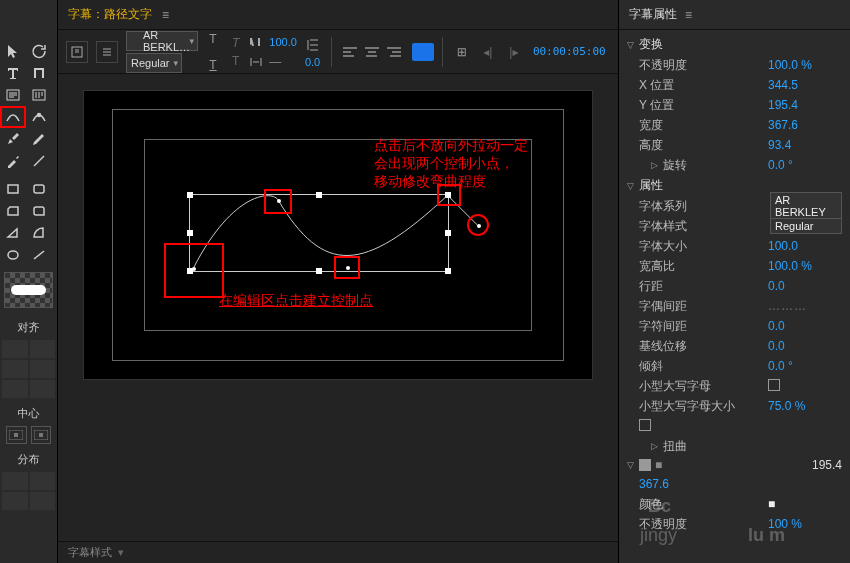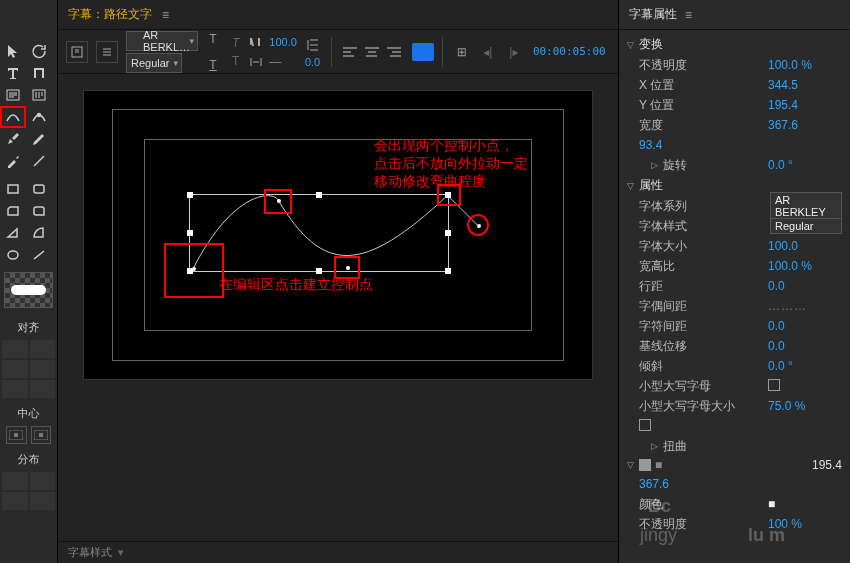--- a/index.html
+++ b/index.html
@@ -353,25 +353,25 @@
         <div class="dot" style="left:363px;top:103px"></div>
         <div class="dot" style="left:393px;top:133px"></div>
 
         <div class="redbox" style="left:80px; top:152px; width:60px; height:55px;"></div>
         <div class="redbox" style="left:180px; top:98px; width:28px; height:25px;"></div>
         <div class="redbox" style="left:250px; top:165px; width:26px; height:23px;"></div>
         <div class="redbox" style="left:353px; top:93px; width:24px; height:22px;"></div>
         <div class="redcirc" style="left:383px; top:123px; width:22px; height:22px;"></div>
 
         <div class="anno" style="left:290px; top:45px;">
+          <div>点击后不放向外拉动一定</div>
           <div>会出现两个控制小点，</div>
-          <div>点击后不放向外拉动一定</div>
           <div>移动修改弯曲程度</div>
         </div>
-        <div class="anno" style="left:135px; top:184px;">在编辑区点击建立控制点</div>
+        <div class="anno" style="left:135px; top:200px;text-decoration:underline;">在编辑区点击建立控制点</div>
       </div>
     </div>
 
     <div class="bottom-bar">
       <span>字幕样式</span>
       <span style="margin-left:6px;color:#666">▾</span>
     </div>
   </div>
 
   <div class="rpanel">
@@ -394,20 +394,21 @@
         </div>
       <div class="prop-row">
           <span class="lab">Y 位置</span>
           <span class="val">195.4</span>
         </div>
       <div class="prop-row">
           <span class="lab">宽度</span>
           <span class="val">367.6</span>
         </div>
       <div class="prop-row">
+          <span class="lab">高度</span>
           <span class="val">93.4</span>
         </div>
       <div class="prop-row" style="padding-left:32px">
           <span style="width:12px;font-size:9px;color:#999">▷</span>
           <span class="lab">旋转</span>
           <span class="val">0.0 °</span>
         </div>
 
       <div class="prop-sec">
           <span class="tw">▽</span>

